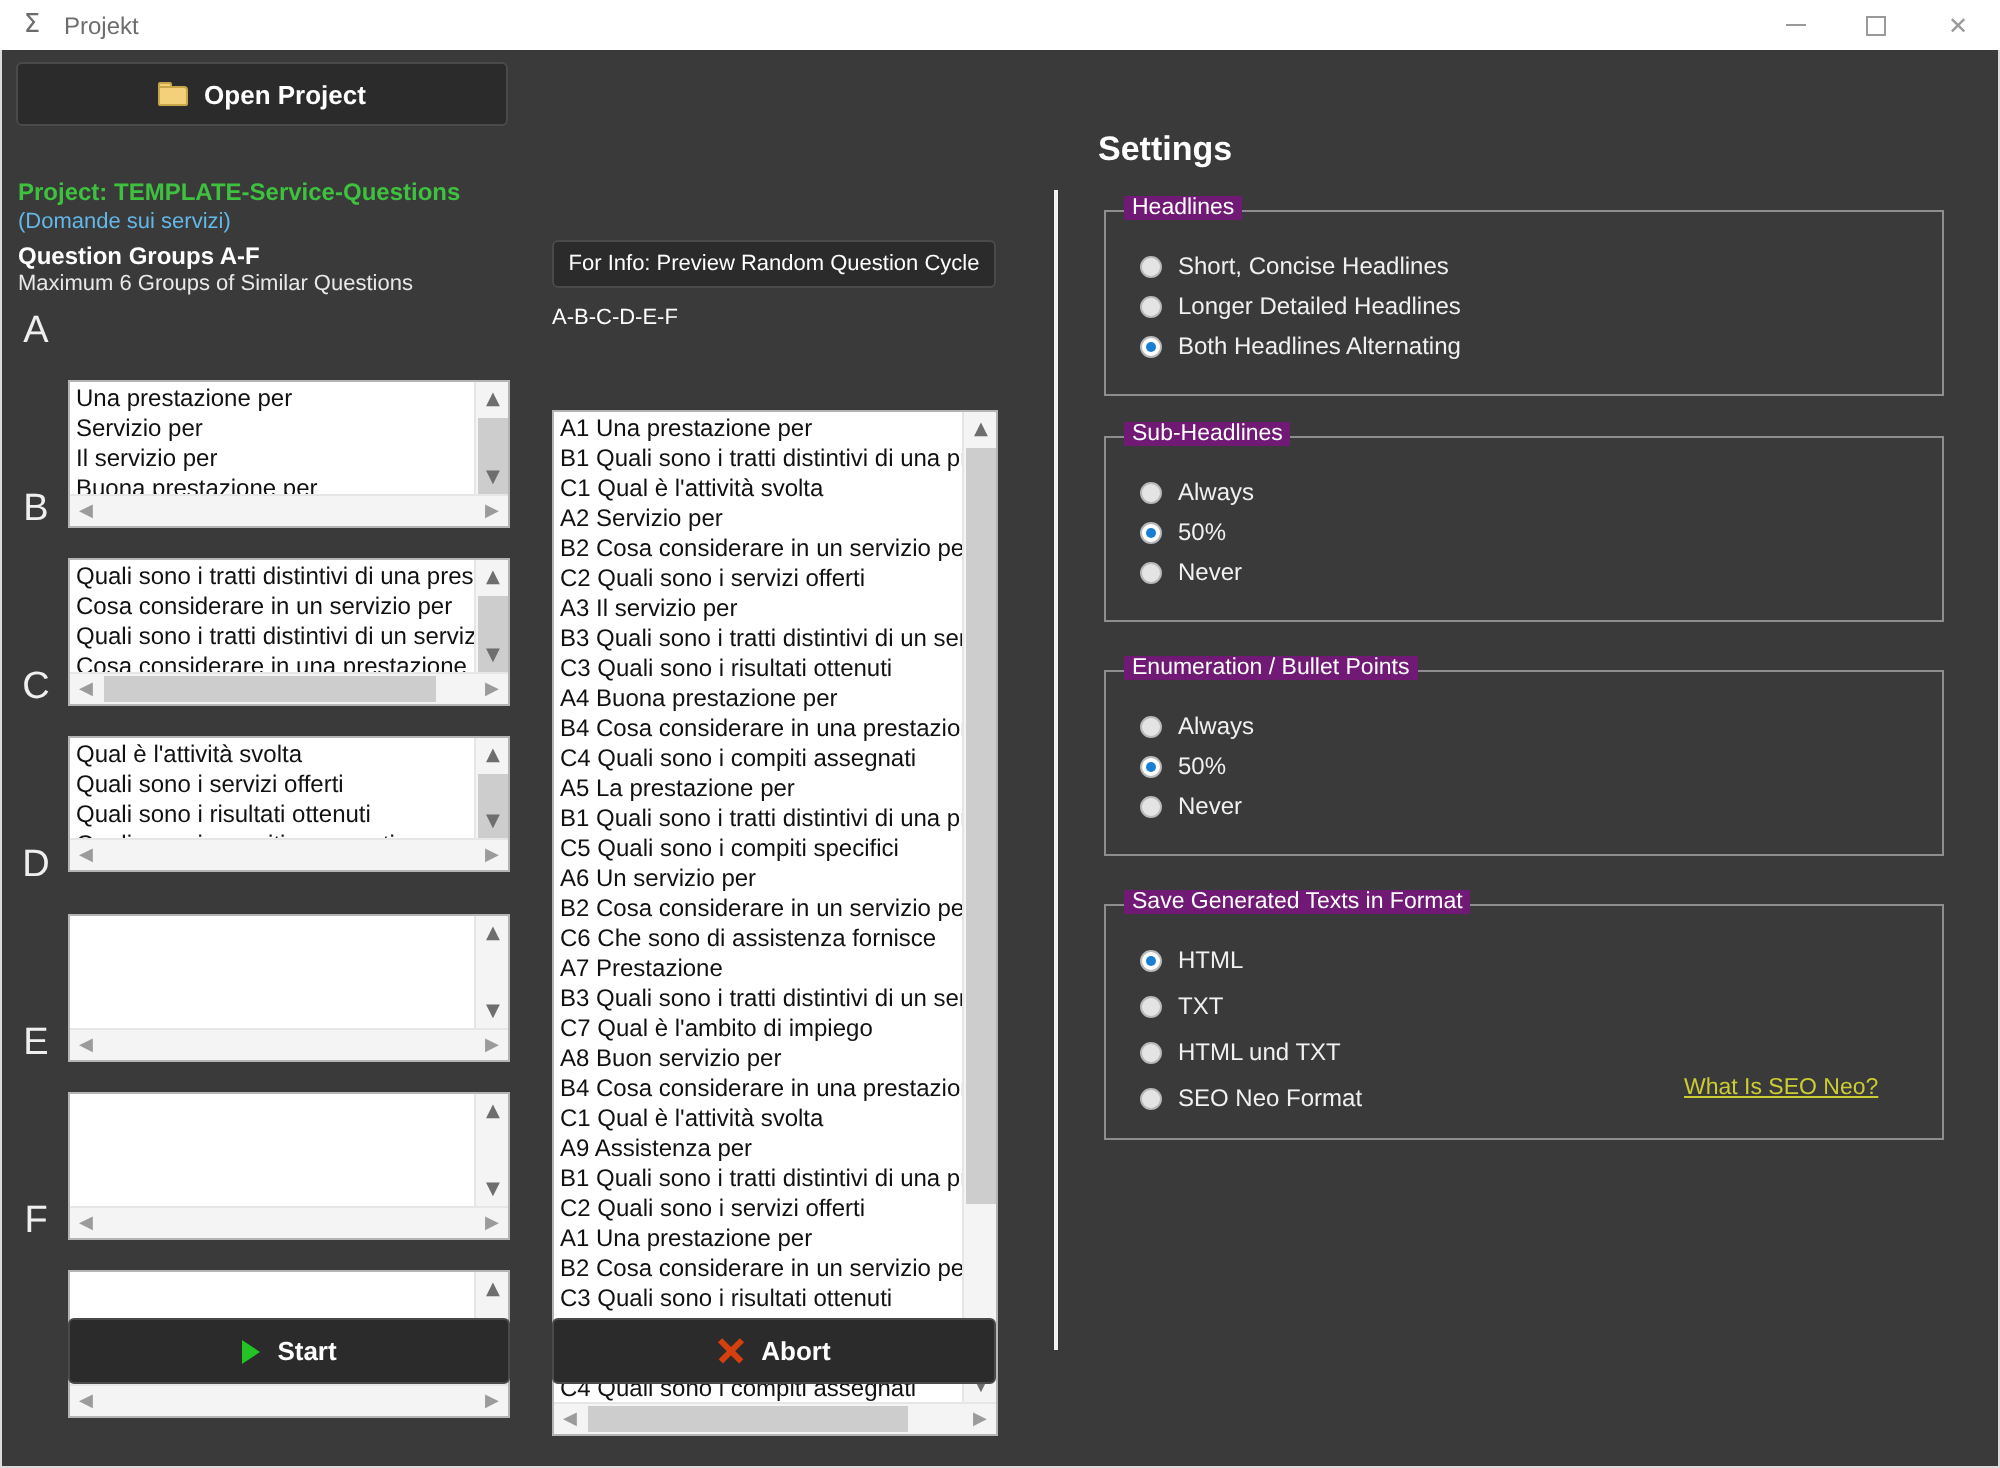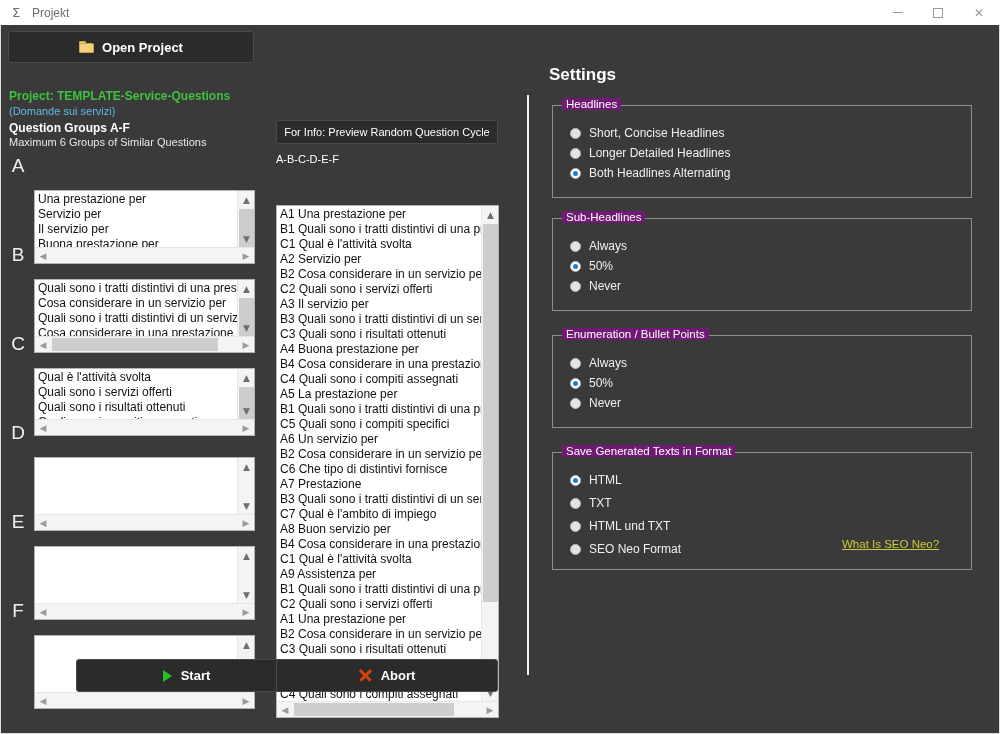--- a/index.html
+++ b/index.html
@@ -423,21 +423,21 @@
           <div class="lb-row">B3 Quali sono i tratti distintivi di un servizio per</div>
           <div class="lb-row">C3 Quali sono i risultati ottenuti</div>
           <div class="lb-row">A4 Buona prestazione per</div>
           <div class="lb-row">B4 Cosa considerare in una prestazione per</div>
           <div class="lb-row">C4 Quali sono i compiti assegnati</div>
           <div class="lb-row">A5 La prestazione per</div>
           <div class="lb-row">B1 Quali sono i tratti distintivi di una prestazior</div>
           <div class="lb-row">C5 Quali sono i compiti specifici</div>
           <div class="lb-row">A6 Un servizio per</div>
           <div class="lb-row">B2 Cosa considerare in un servizio per</div>
-          <div class="lb-row">C6 Che tipo di distintivi fornisce</div>
+          <div class="lb-row">C6 Che sono di assistenza fornisce</div>
           <div class="lb-row">A7 Prestazione</div>
           <div class="lb-row">B3 Quali sono i tratti distintivi di un servizio per</div>
           <div class="lb-row">C7 Qual è l'ambito di impiego</div>
           <div class="lb-row">A8 Buon servizio per</div>
           <div class="lb-row">B4 Cosa considerare in una prestazione per</div>
           <div class="lb-row">C1 Qual è l'attività svolta</div>
           <div class="lb-row">A9 Assistenza per</div>
           <div class="lb-row">B1 Quali sono i tratti distintivi di una prestazior</div>
           <div class="lb-row">C2 Quali sono i servizi offerti</div>
           <div class="lb-row">A1 Una prestazione per</div>
@@ -452,21 +452,21 @@
         <div class="thumb" style="top:18px; height:378px;"></div>
         <div class="arrow dn">▼</div>
       </div>
       <div class="hsb">
         <div class="arrow lt">◀</div>
         <div class="thumb" style="left:17px; width:160px;"></div>
         <div class="arrow rt">▶</div>
       </div>
     </div>
 
-    <div class="bottom-btn" style="left:33px; top:634px; width:221px;margin-left:42px;">
+    <div class="bottom-btn" style="left:33px; top:634px; width:221px;">
       <span class="play-ico"></span>
       <span>Start</span>
     </div>
     <div class="bottom-btn" style="left:275px; top:634px; width:222px;">
       <span class="x-ico"></span>
       <span>Abort</span>
     </div>
 
     <div class="settings-title">Settings</div>
     <div id="settings-groups">

